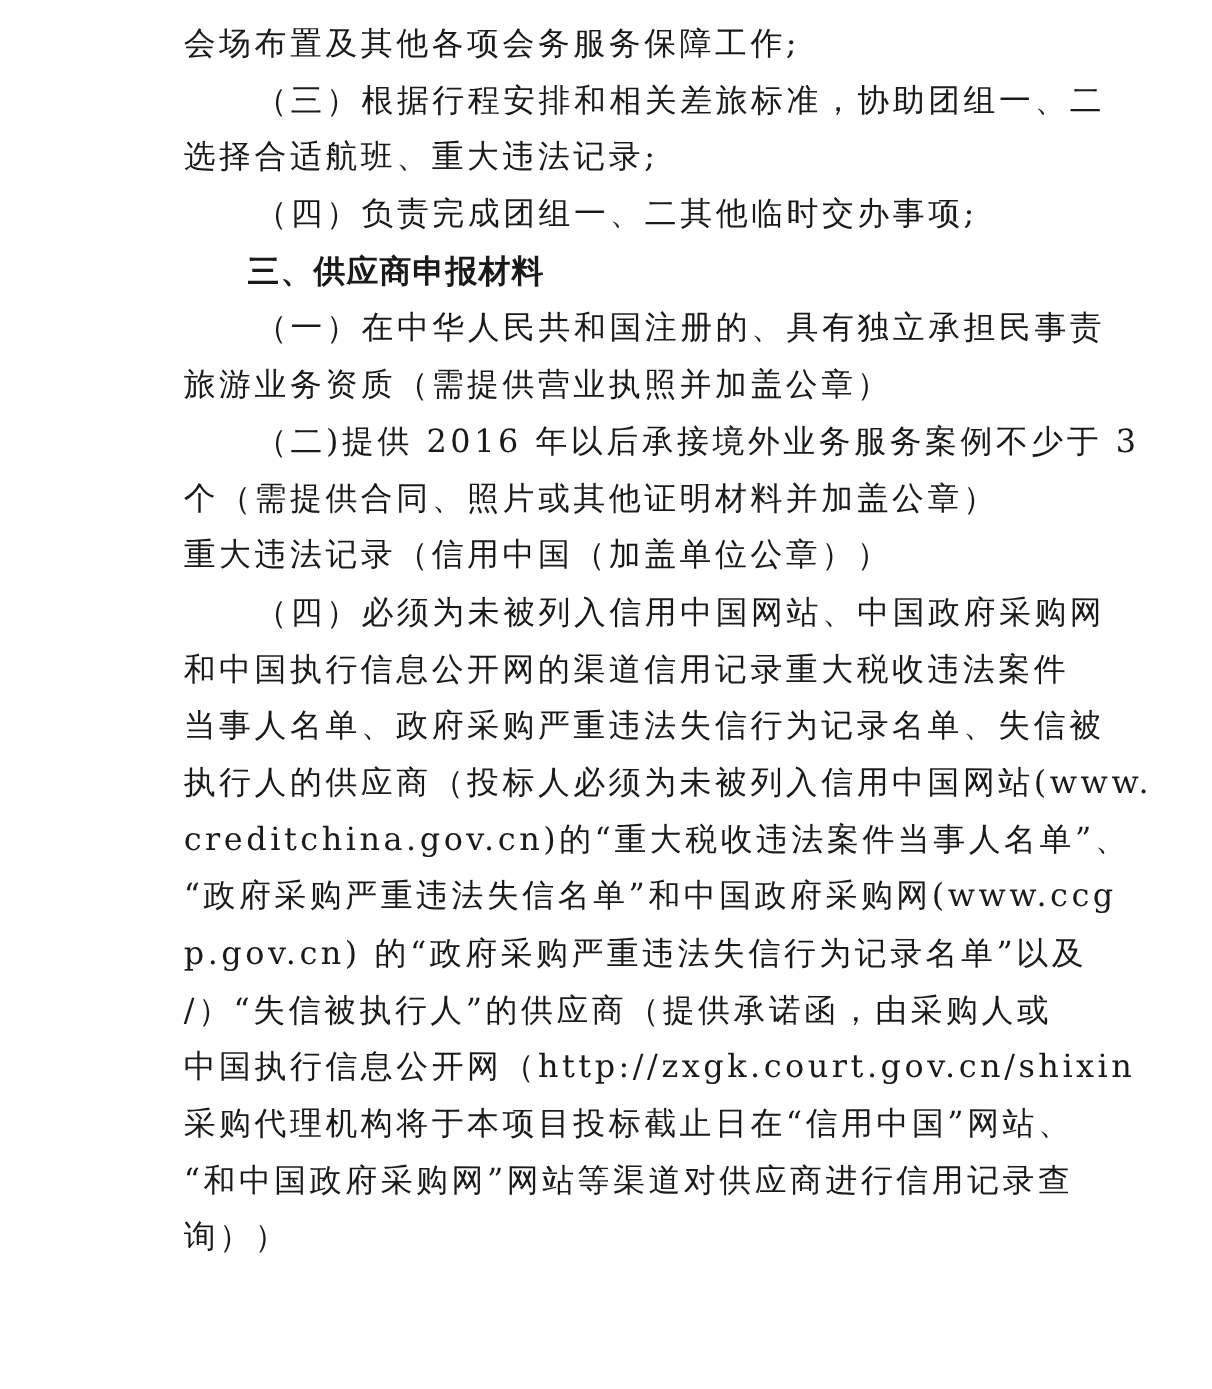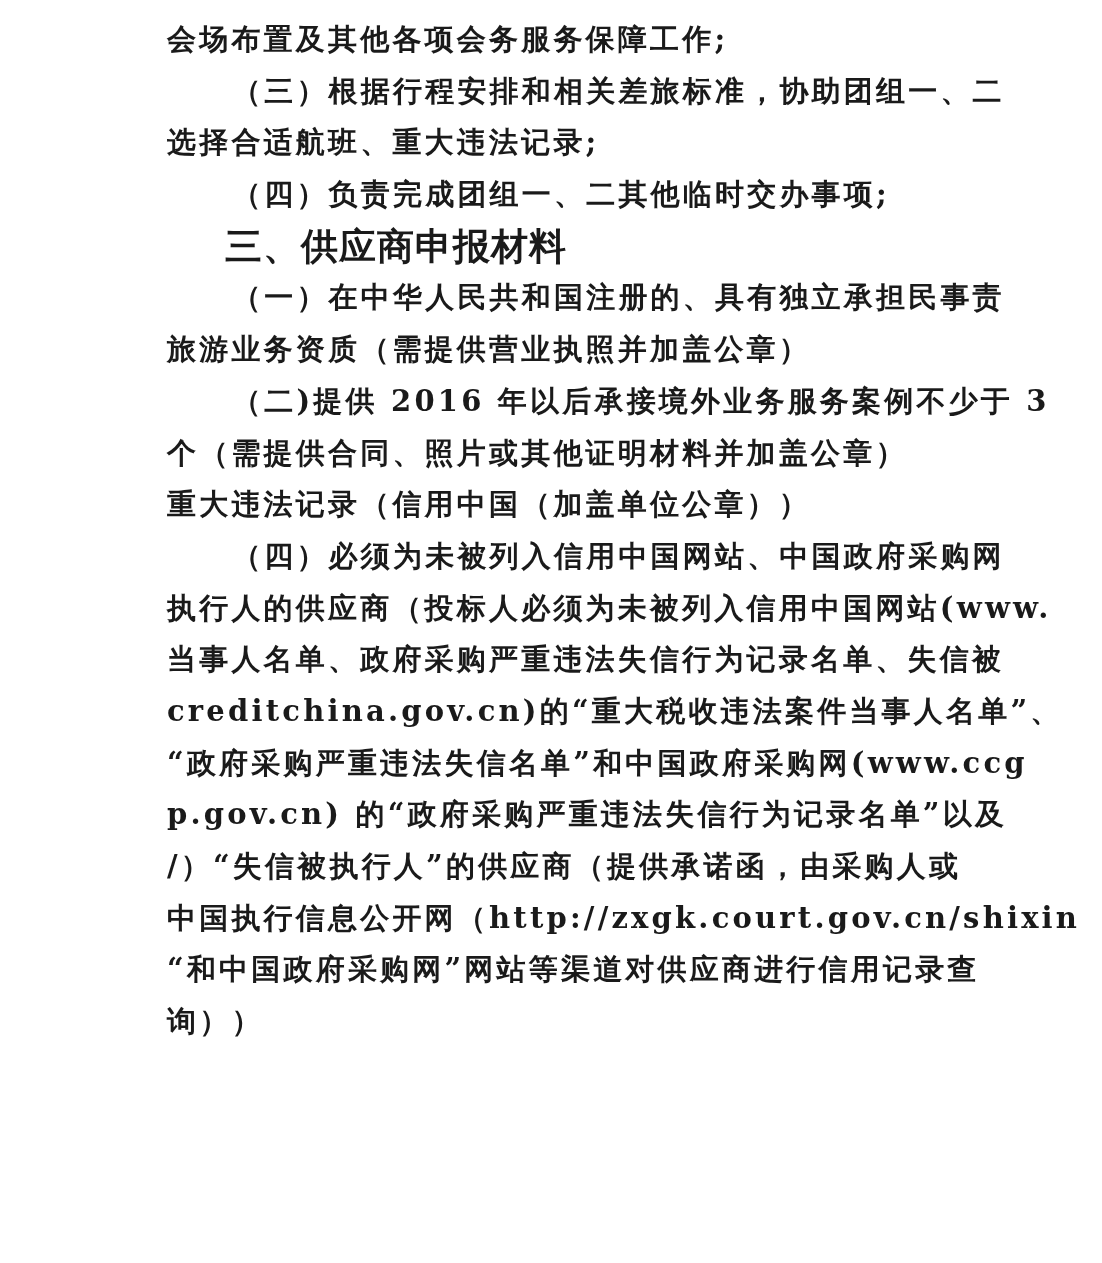--- a/index.html
+++ b/index.html
@@ -21,50 +21,51 @@
       top: 14px;
       width: 775px;
     }
     .line {
       height: 51.7px;
       line-height: 51.7px;
       font-size: 29px;
       white-space: nowrap;
       letter-spacing: 3.2px;
       overflow: visible;
-      font-weight: bold;
     }
     .line.indent {
       padding-left: 65px;
     }
     .line.heading {
       padding-left: 58px;
       font-family: "DejaVu Sans", "Liberation Sans", sans-serif;
       font-weight: bold;
       letter-spacing: 1px;
-      font-size: 37px;
+      font-size: 29px;
     }
   </style>
 </head>
 <body>
 
 <div class="page">
   <div class="line">会场布置及其他各项会务服务保障工作;</div>
   <div class="line indent">（三）根据行程安排和相关差旅标准，协助团组一、二</div>
   <div class="line">选择合适航班、重大违法记录;</div>
   <div class="line indent">（四）负责完成团组一、二其他临时交办事项;</div>
   <div class="line heading">三、供应商申报材料</div>
   <div class="line indent">（一）在中华人民共和国注册的、具有独立承担民事责</div>
   <div class="line">旅游业务资质（需提供营业执照并加盖公章）</div>
   <div class="line indent">（二)提供 2016 年以后承接境外业务服务案例不少于 3</div>
   <div class="line">个（需提供合同、照片或其他证明材料并加盖公章）</div>
   <div class="line">重大违法记录（信用中国（加盖单位公章））</div>
   <div class="line indent">（四）必须为未被列入信用中国网站、中国政府采购网</div>
+  <div class="line">和中国执行信息公开网的渠道信用记录重大税收违法案件</div>
+  <div class="line">当事人名单、政府采购严重违法失信行为记录名单、失信被</div>
   <div class="line">执行人的供应商（投标人必须为未被列入信用中国网站(www.</div>
-  <div class="line">当事人名单、政府采购严重违法失信行为记录名单、失信被</div>
   <div class="line">creditchina.gov.cn)的“重大税收违法案件当事人名单”、</div>
   <div class="line">“政府采购严重违法失信名单”和中国政府采购网(www.ccg</div>
   <div class="line">p.gov.cn) 的“政府采购严重违法失信行为记录名单”以及</div>
   <div class="line">/）“失信被执行人”的供应商（提供承诺函，由采购人或</div>
   <div class="line">中国执行信息公开网（http://zxgk.court.gov.cn/shixin</div>
+  <div class="line">采购代理机构将于本项目投标截止日在“信用中国”网站、</div>
   <div class="line">“和中国政府采购网”网站等渠道对供应商进行信用记录查</div>
   <div class="line">询））</div>
 </div>
 
 </body></html>

